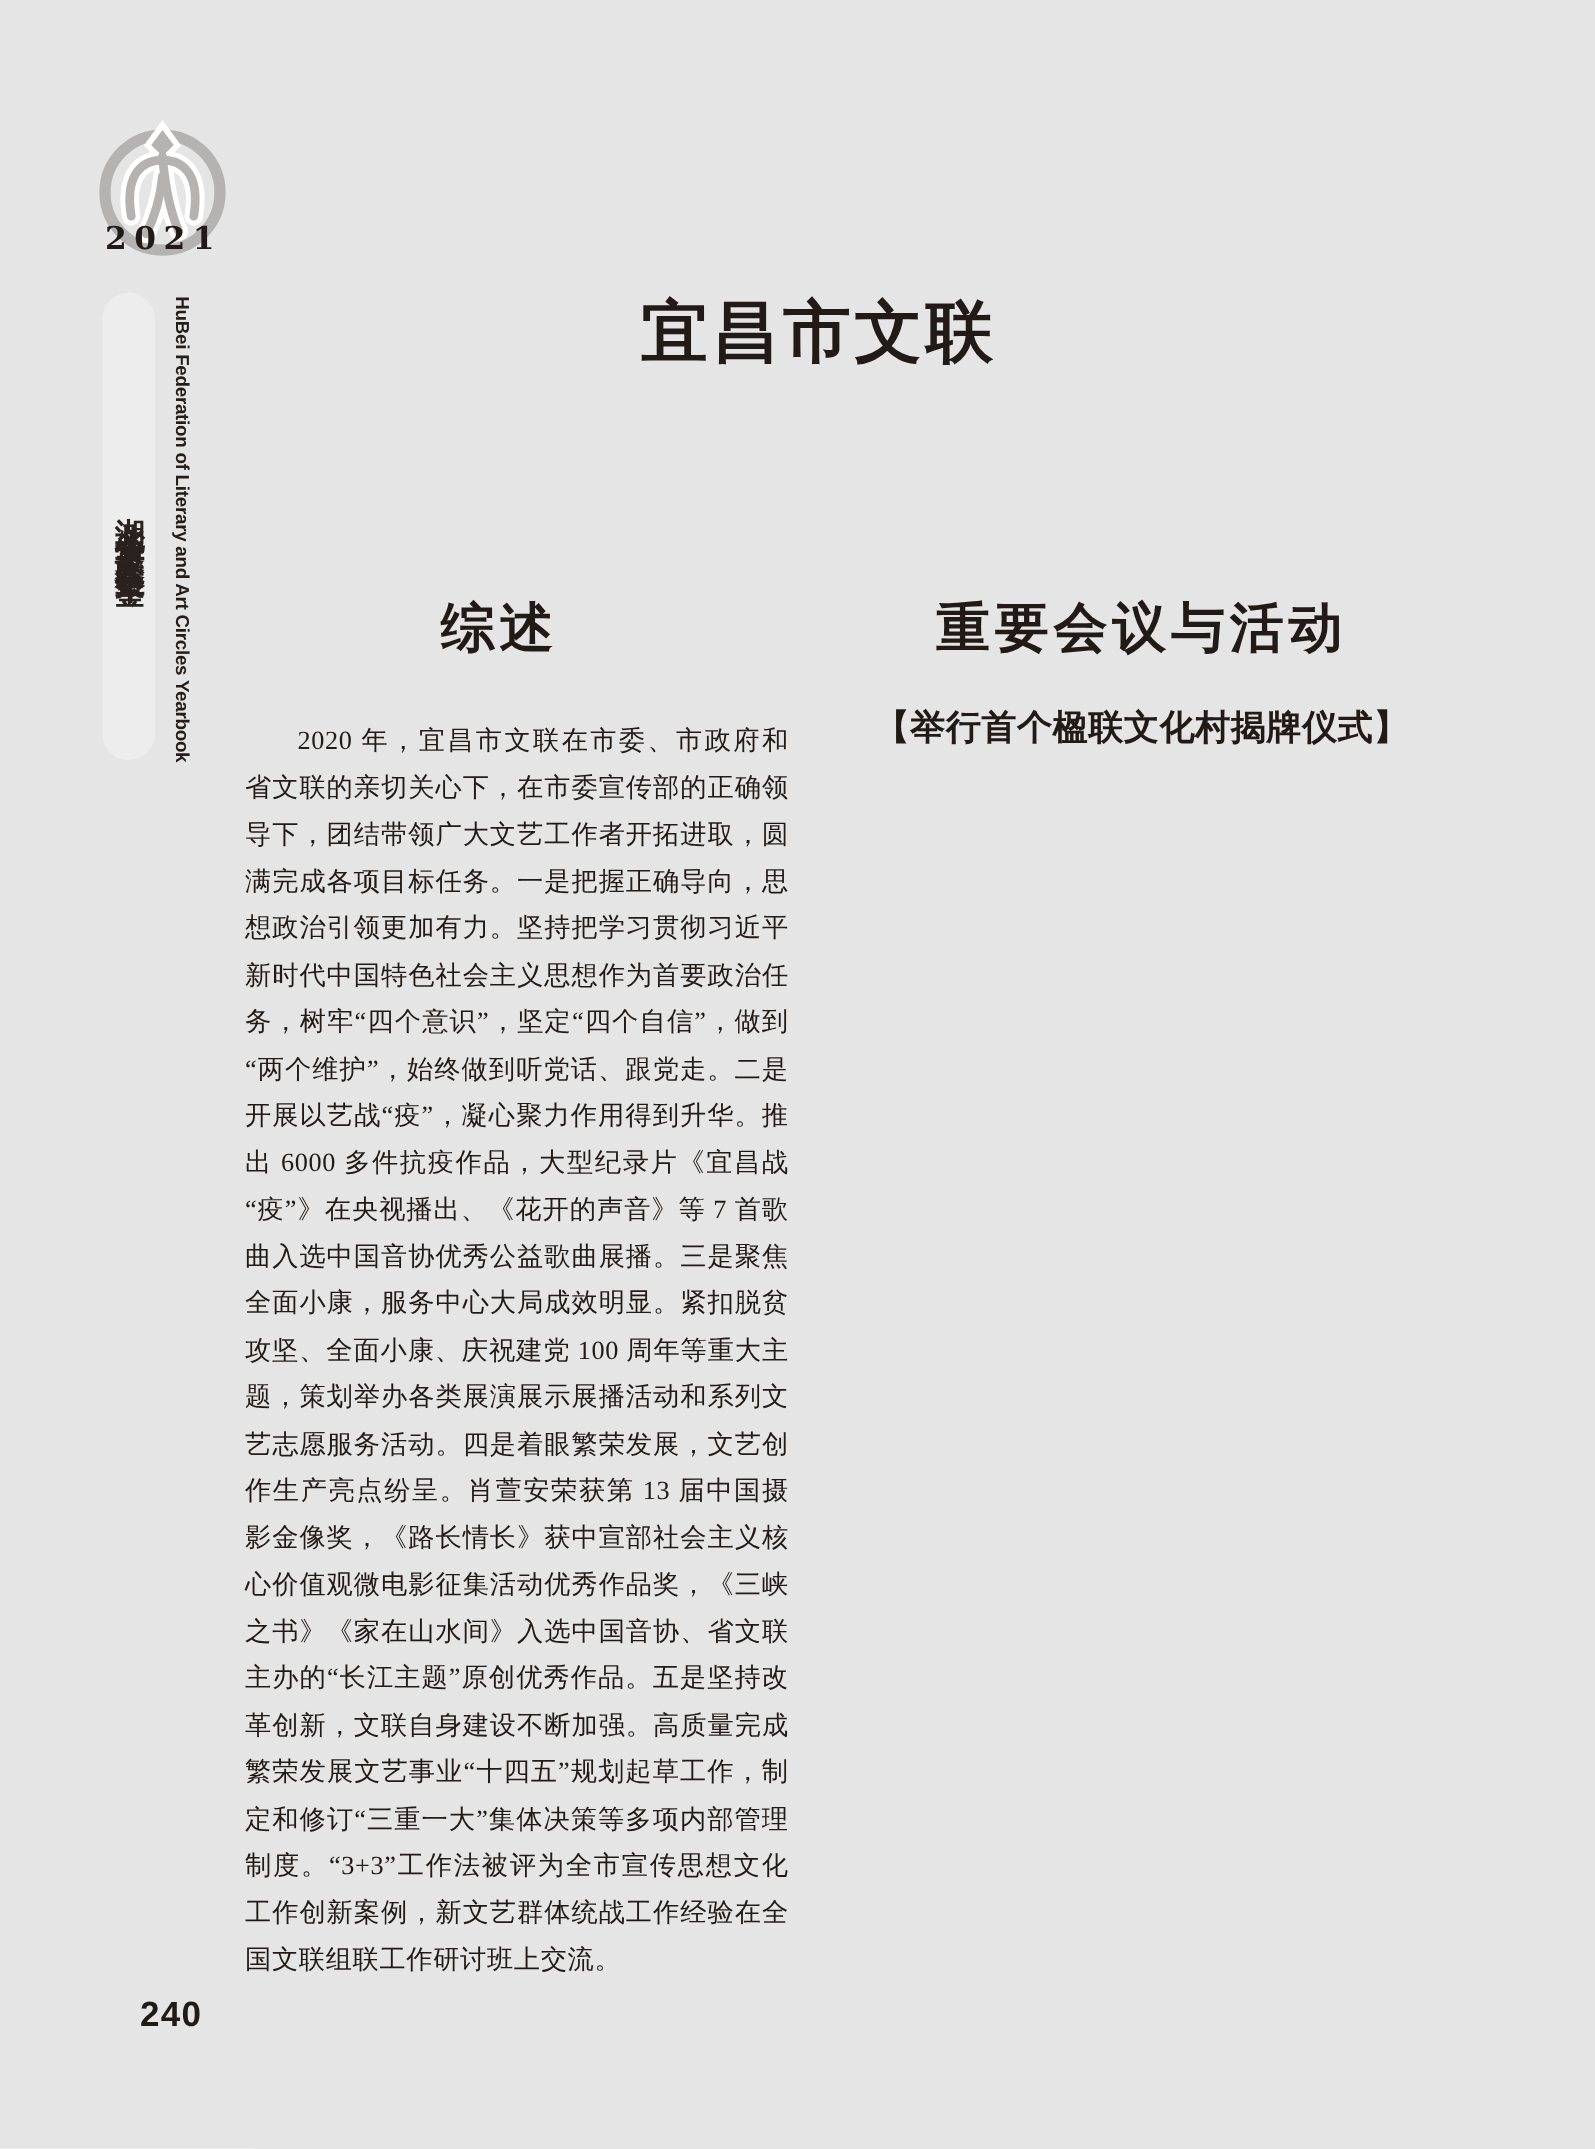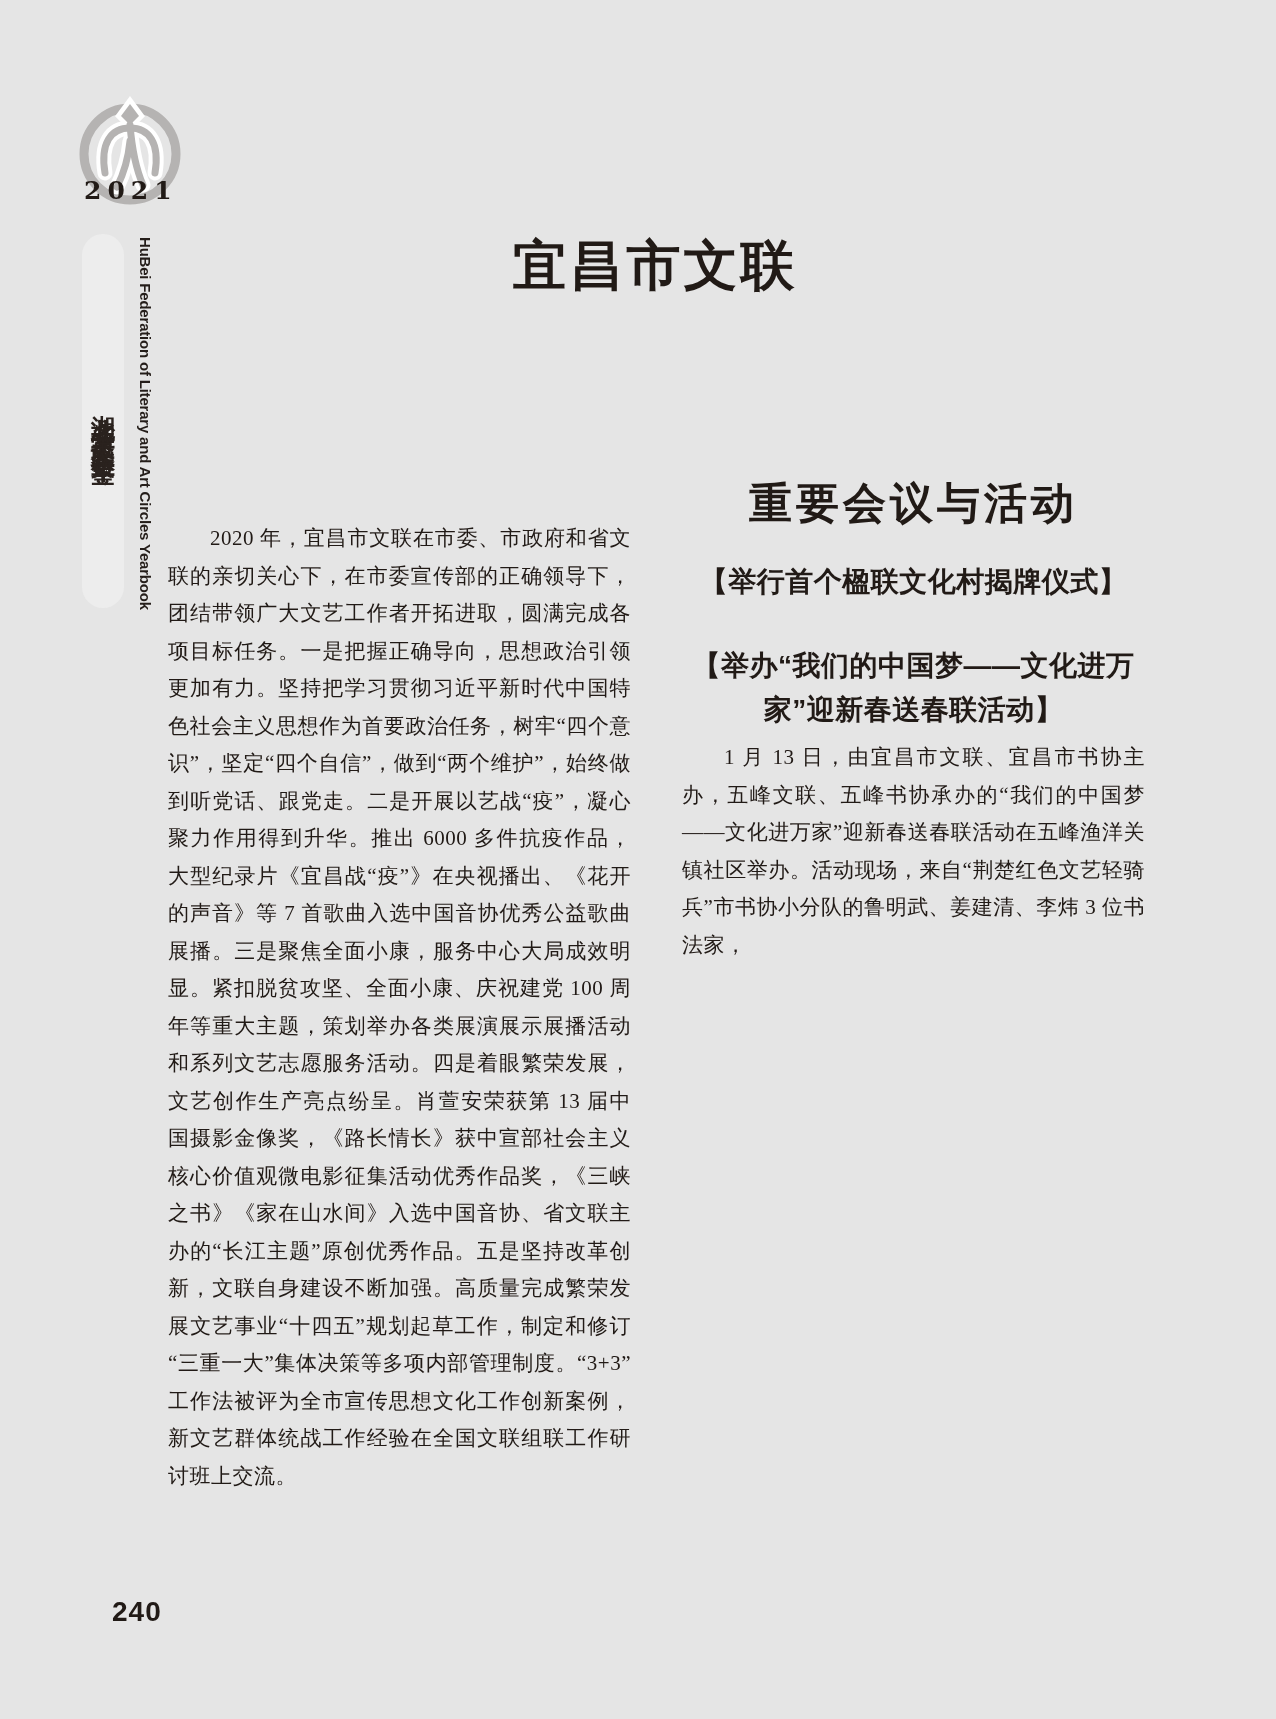--- a/index.html
+++ b/index.html
@@ -95,21 +95,21 @@
 
   .body-text {
     margin: 0;
     font-size: 21px;
     line-height: 37.5px;
     letter-spacing: 0.5px;
     text-align: justify;
     text-justify: inter-ideograph;
   }
   .indent { text-indent: 2em; }
-  .col-left .body-text { margin-top: 44px; }
+  .col-left .body-text { margin-top: 44px; margin-left: 28px; }
 
   .event-heading {
     margin: 30px 0 7px 0;
     font-family: "Liberation Sans", sans-serif;
     font-weight: bold;
     font-size: 28px;
     line-height: 44px;
     letter-spacing: 0.5px;
     text-align: center;
   }
@@ -151,32 +151,29 @@
   <div class="year-badge">2021</div>
 
   <div class="sidebar-strip">
     <div class="sidebar-cn">湖北省文学艺术界联合会年鉴</div>
   </div>
   <div class="sidebar-en">HuBei Federation of Literary and Art Circles Yearbook</div>
 
   <h1 class="main-title">宜昌市文联</h1>
 
   <section class="col col-left">
+    <h2 class="col-heading">综述</h2>
     <p class="body-text indent">2020 年，宜昌市文联在市委、市政府和省文联的亲切关心下，在市委宣传部的正确领导下，团结带领广大文艺工作者开拓进取，圆满完成各项目标任务。一是把握正确导向，思想政治引领更加有力。坚持把学习贯彻习近平新时代中国特色社会主义思想作为首要政治任务，树牢“四个意识”，坚定“四个自信”，做到“两个维护”，始终做到听党话、跟党走。二是开展以艺战“疫”，凝心聚力作用得到升华。推出 6000 多件抗疫作品，大型纪录片《宜昌战“疫”》在央视播出、《花开的声音》等 7 首歌曲入选中国音协优秀公益歌曲展播。三是聚焦全面小康，服务中心大局成效明显。紧扣脱贫攻坚、全面小康、庆祝建党 100 周年等重大主题，策划举办各类展演展示展播活动和系列文艺志愿服务活动。四是着眼繁荣发展，文艺创作生产亮点纷呈。肖萱安荣获第 13 届中国摄影金像奖，《路长情长》获中宣部社会主义核心价值观微电影征集活动优秀作品奖，《三峡之书》《家在山水间》入选中国音协、省文联主办的“长江主题”原创优秀作品。五是坚持改革创新，文联自身建设不断加强。高质量完成繁荣发展文艺事业“十四五”规划起草工作，制定和修订“三重一大”集体决策等多项内部管理制度。“3+3”工作法被评为全市宣传思想文化工作创新案例，新文艺群体统战工作经验在全国文联组联工作研讨班上交流。</p>
   </section>
 
   <section class="col col-right">
     <h2 class="col-heading">重要会议与活动</h2>
 
     <div class="event">
       <h3 class="event-heading">【举行首个楹联文化村揭牌仪式】</h3>
     </div>
 
 
-    <div class="event">
-      <h3 class="event-heading">【举办“我们的中国梦——文化进万家”迎新春送春联活动】</h3>
-      <p class="body-text indent">1 月 13 日，由宜昌市文联、宜昌市书协主办，五峰文联、五峰书协承办的“我们的中国梦——文化进万家”迎新春送春联活动在五峰渔洋关镇社区举办。活动现场，来自“荆楚红色文艺轻骑兵”市书协小分队的鲁明武、姜建清、李炜 3 位书法家，</p>
-    </div>
   </section>
 
   <div class="page-number">240</div>
 
 </div>
 
 </body></html>

